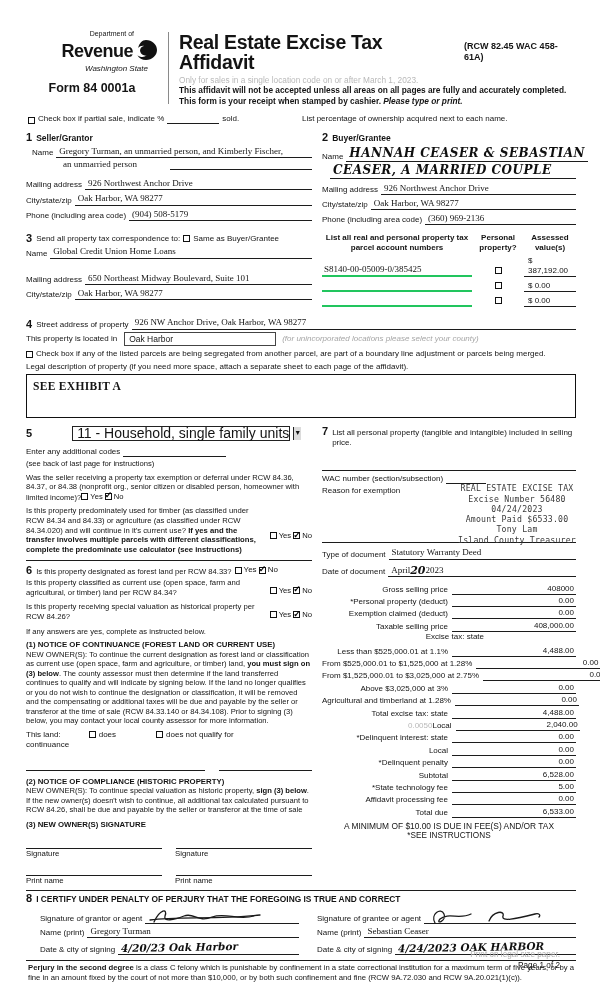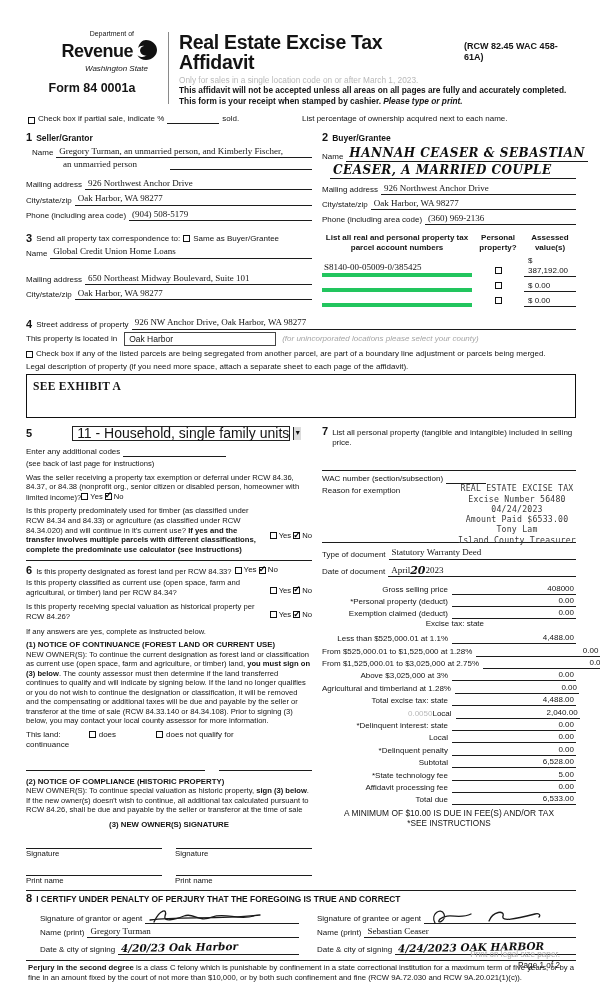--- a/index.html
+++ b/index.html
@@ -42,21 +42,21 @@
 .cols{display:flex}
 .colL{width:296px;flex:none;padding-right:10px}
 .colR{flex:1;min-width:0}
 .sechead{display:flex;align-items:baseline;margin-bottom:2px}
 .sechead .t{font-weight:bold;font-size:8.5px}
 .gap4{height:4px}.gap6{height:6px}.gap8{height:8px}
 
 .ptab-h{display:flex;font-weight:bold;text-align:center;margin-bottom:3px}
 .ptab-c1{width:150px}.ptab-c2{width:52px}.ptab-c3{flex:1}
 .prow{display:flex;align-items:flex-end;margin-bottom:4px}
-.prow .acct{width:150px;border-bottom:4px solid #22c55e;min-height:9px;padding:0 2px}
+.prow .acct{width:150px;border-bottom:2px solid #22c55e;min-height:9px;padding:0 2px}
 .prow .pp{width:52px;text-align:center}
 .prow .val{flex:1;border-bottom:1px solid #1c1c1c;padding:0 4px}
 
 .located-box{border:1.2px solid #444;width:152px;padding:1px 4px;font-size:8.5px;margin:0 6px 0 4px}
 .legalbox{border:1.6px solid #111;height:44px;padding:4px 6px;margin-top:2px}
 .exhibit{font-family:"Liberation Serif",serif;font-weight:bold;font-size:11.5px;letter-spacing:.3px}
 
 .q{position:relative;font-size:7.7px;margin-bottom:5px;padding-right:50px}
 .q .ynabs{position:absolute;right:0;bottom:2px}
 .combo{display:flex;border:1.4px solid #222;width:218px;height:15px;align-items:center;margin-left:36px}
@@ -336,21 +336,21 @@
           <span class="cb" style="margin-left:40px"></span>
           <span style="margin-left:3px">does not qualify for</span>
         </div>
         <div>continuance</div>
         <div class="row" style="margin-top:12px;gap:14px">
           <span class="fill" style="flex:2"></span>
           <span class="fill" style="flex:1"></span>
         </div>
         <div class="ctitle" style="margin-top:6px">(2) NOTICE OF COMPLIANCE (HISTORIC PROPERTY)</div>
         <div class="smallp"><span>NEW OWNER(S): To continue special valuation as historic property, </span><span class="b">sign (3) below</span><span>. If the new owner(s) doesn't wish to continue, all additional tax calculated pursuant to RCW 84.26, shall be due and payable by the seller or transferor at the time of sale</span></div>
-        <div class="ctitle" style="text-align:center;margin-top:5px">(3) NEW OWNER(S) SIGNATURE</div>
+        <div class="ctitle" style="text-align:left;margin-top:5px">(3) NEW OWNER(S) SIGNATURE</div>
         <div class="sigpair">
           <div>
               <span class="fill" style="display:block"></span>
             </div>
           <div>
               <span class="fill" style="display:block"></span>
             </div>
         </div>
         <div class="siglab">
           <div>Signature</div>
@@ -413,20 +413,25 @@
           </div>
         <div class="mrow">
             <span class="mlabel">*Personal property (deduct)</span>
             <span class="mlead"></span>
             <span class="mval">0.00</span>
           </div>
         <div class="mrow">
             <span class="mlabel">Exemption claimed (deduct)</span>
             <span class="mlead"></span>
             <span class="mval">0.00</span>
+          </div>
+        <div class="mrow">
+            <span class="mlabel">Taxable selling price</span>
+            <span class="mlead"></span>
+            <span class="mval">408,000.00</span>
           </div>
         <div class="mheader">Excise tax: state</div>
         <div class="mrow">
             <span class="mlabel">Less than $525,000.01 at 1.1%</span>
             <span class="mlead"></span>
             <span class="mval">4,488.00</span>
           </div>
         <div class="mrow">
             <span class="mlabel">From $525,000.01 to $1,525,000 at 1.28%</span>
             <span class="mlead"></span>

